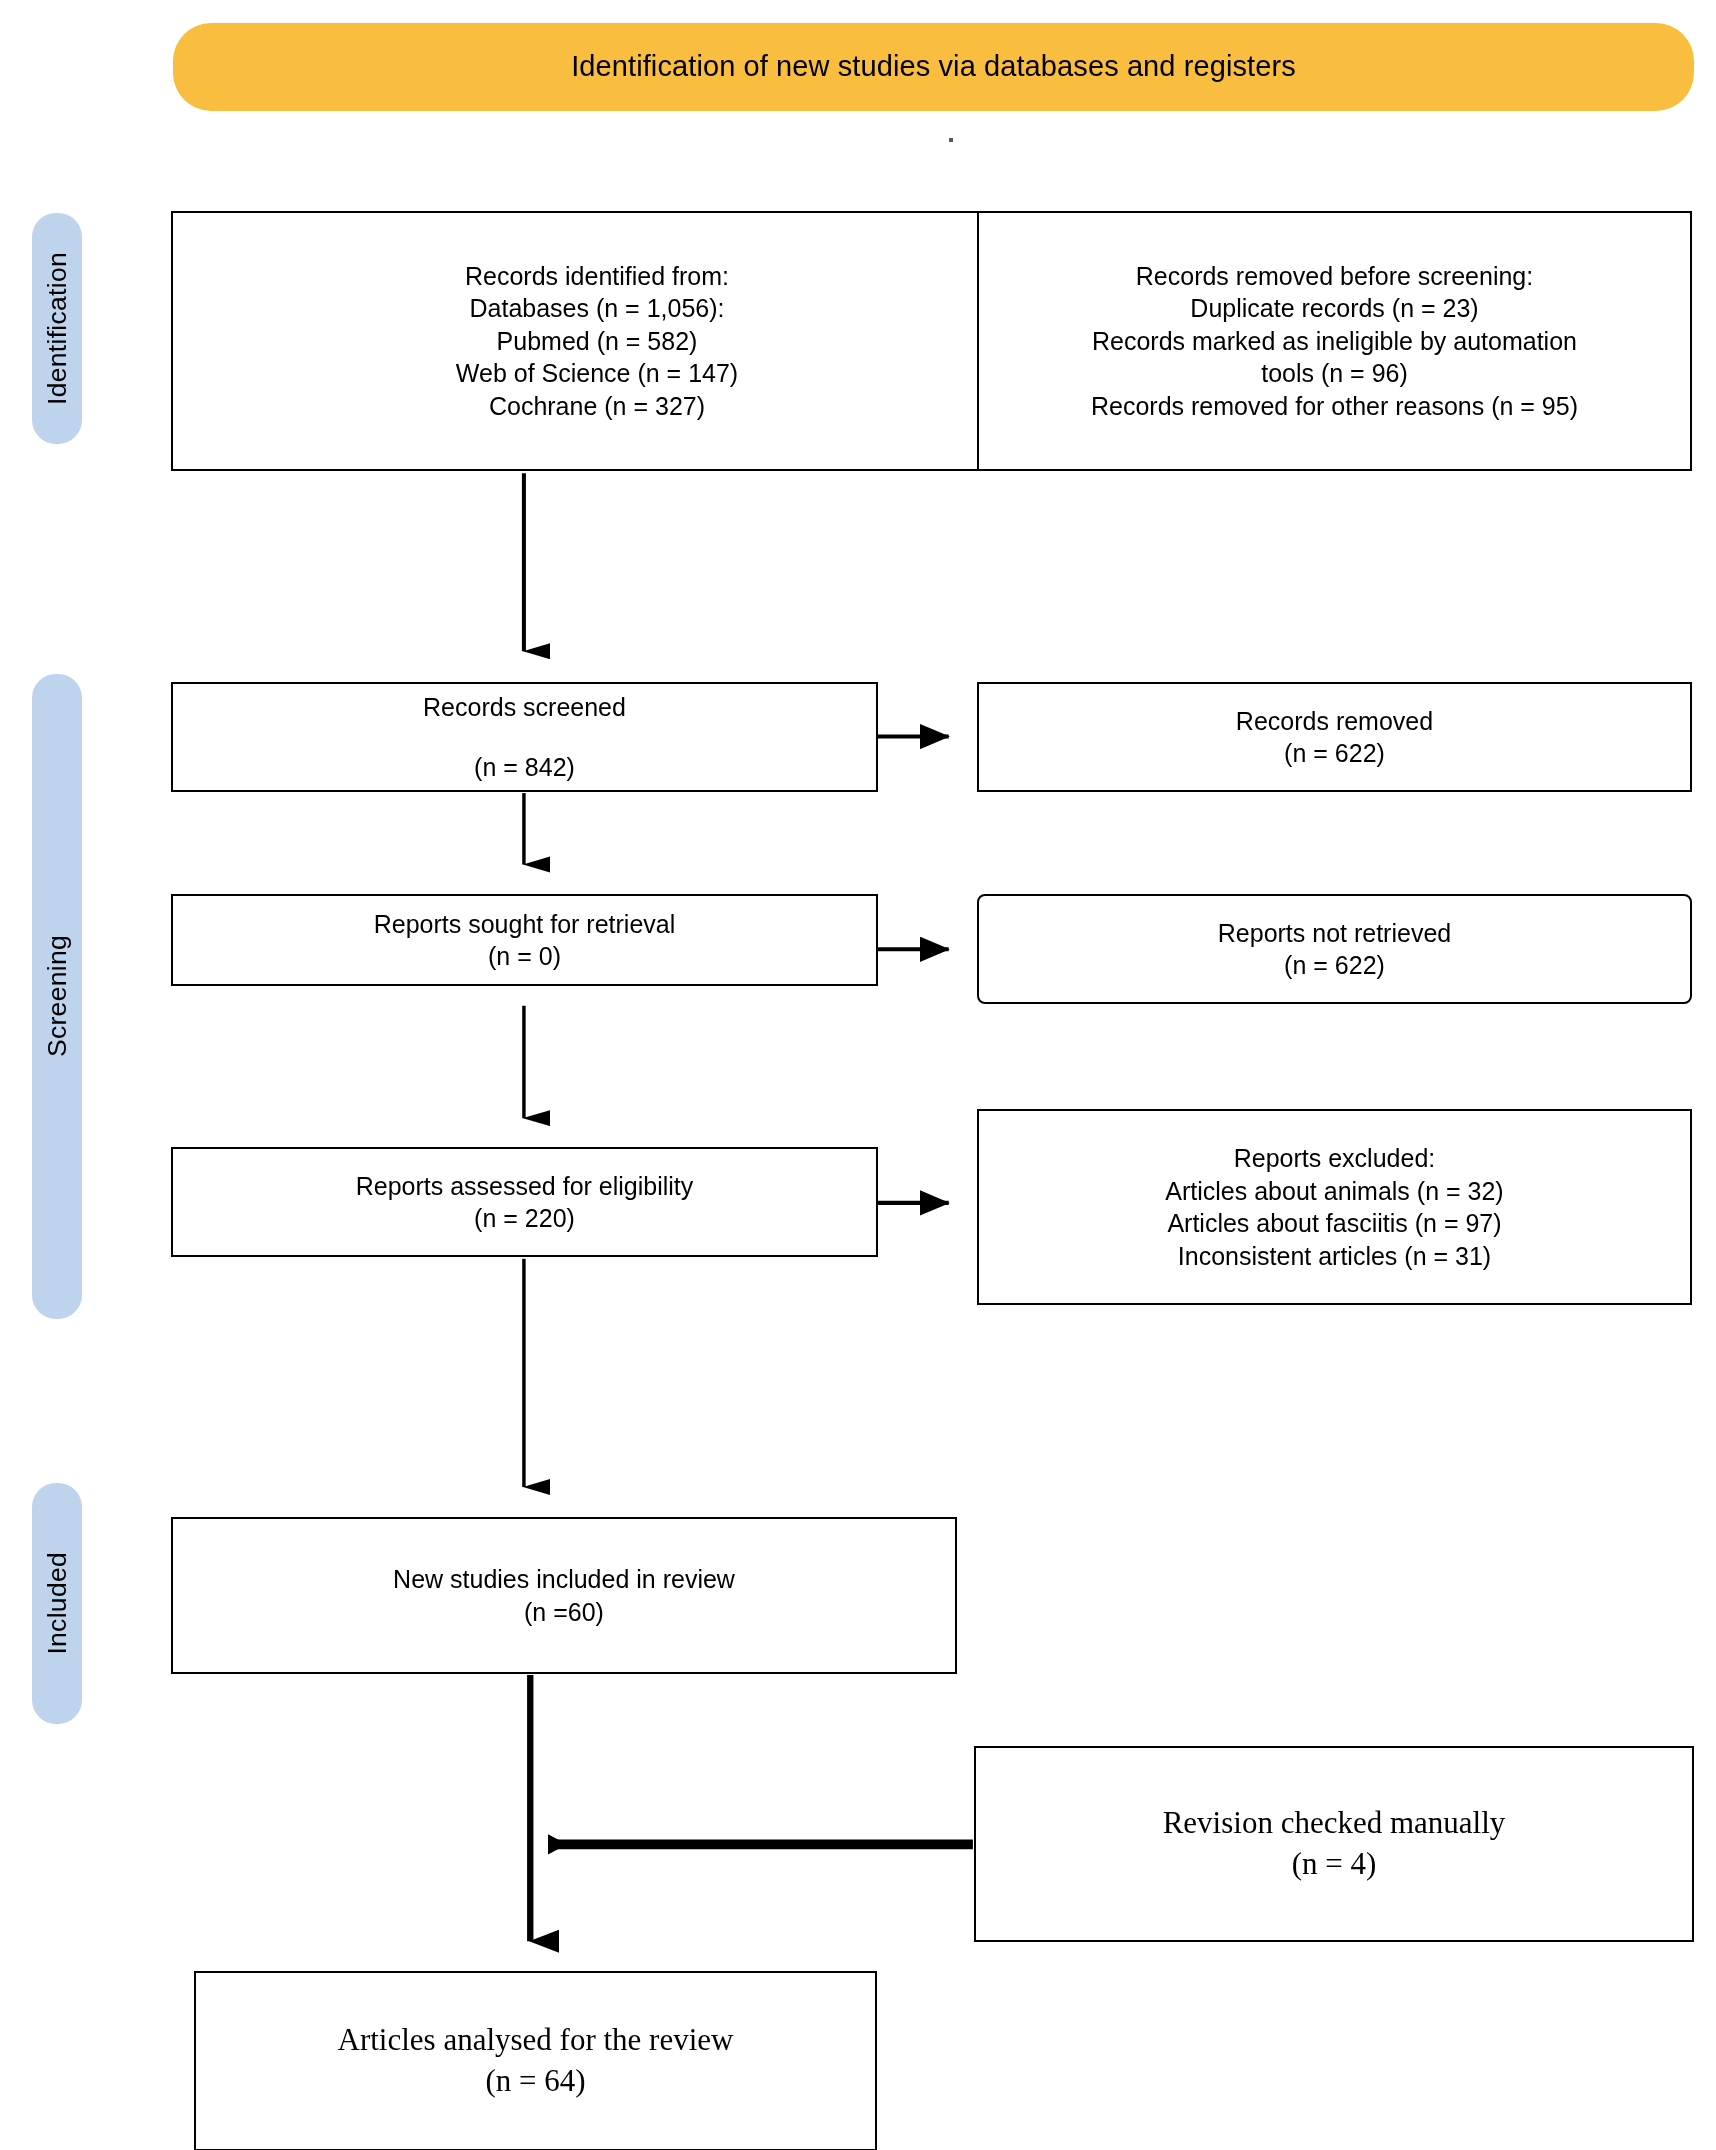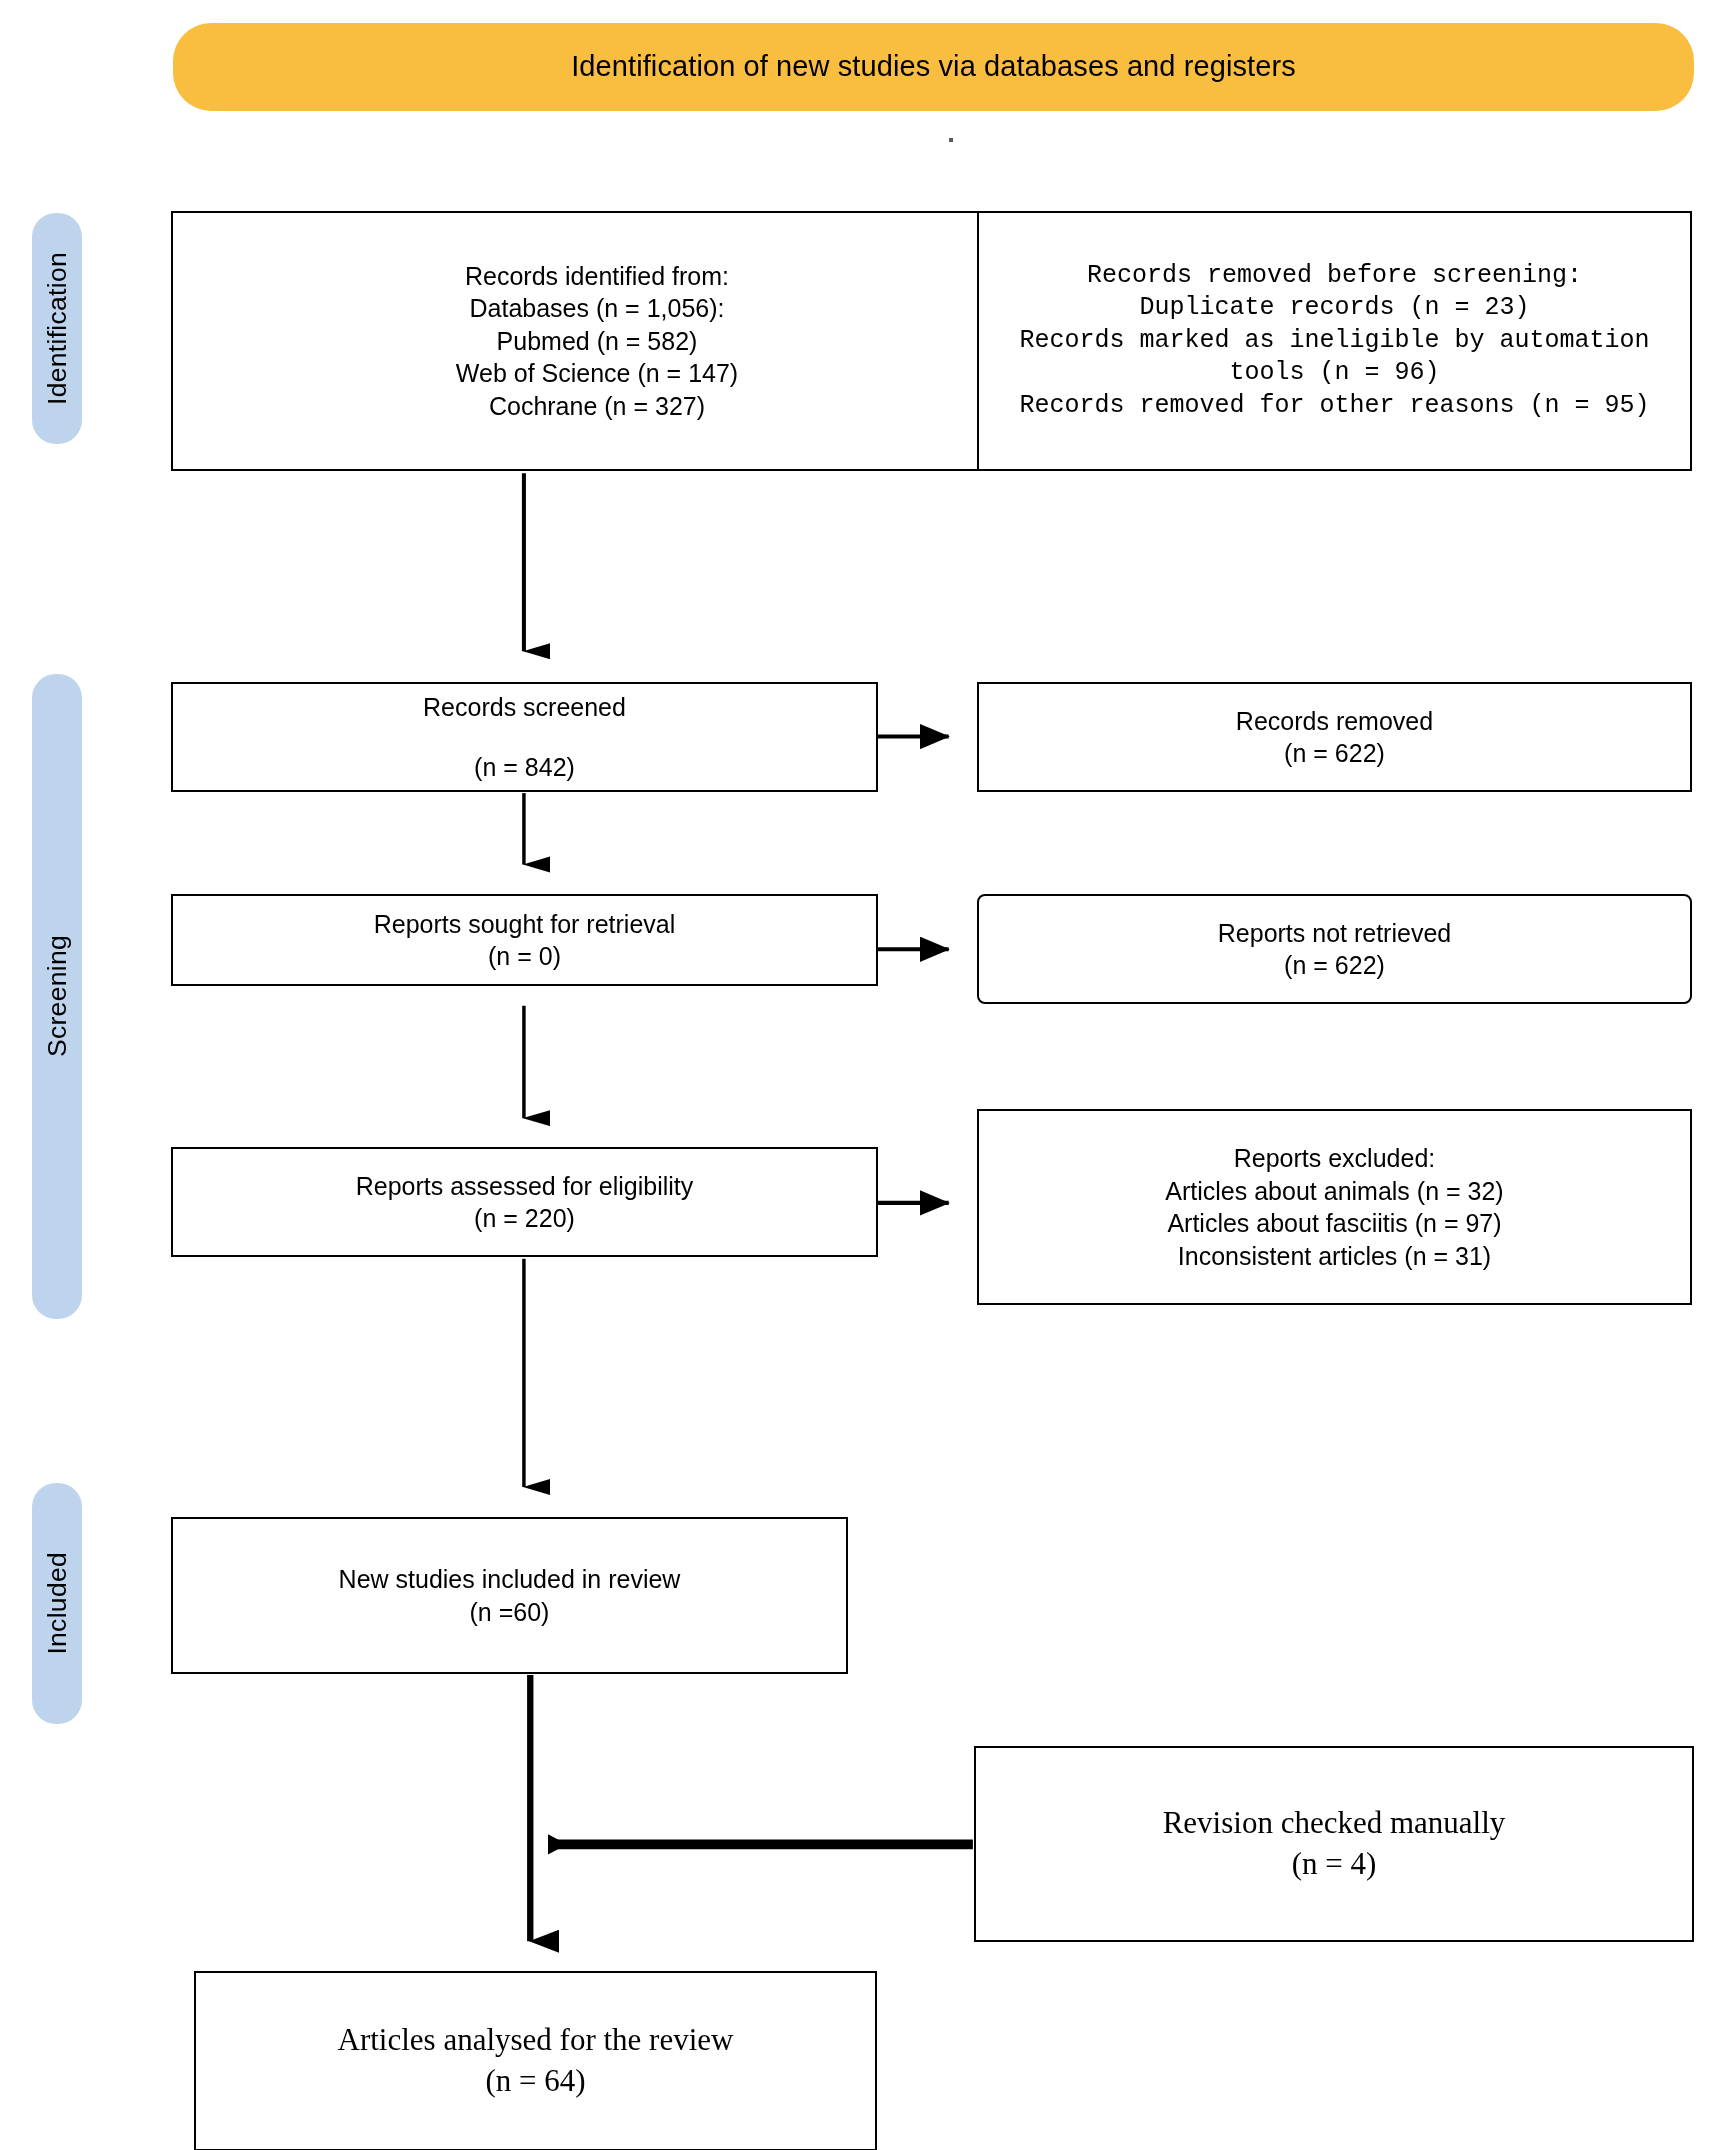--- a/index.html
+++ b/index.html
@@ -79,28 +79,28 @@
     display: block;
     text-align: center;
     font-size: 25px;
     line-height: 1.30;
     white-space: nowrap;
   }
   .fbox.big .line { font-size: 31px; line-height: 1.32; font-family: Liberation Serif, serif; }
 
   
   #box-identified      { left: 171px;  top: 211px;  width: 852px; height: 260px; }
-  #box-removed         { left: 977px; top: 211px;  width: 715px; height: 260px; font-family: Liberation Mono, monospace; }
+  #box-removed         { left: 977px; top: 211px;  width: 715px; height: 260px; }
   #box-screened        { left: 171px;  top: 682px; width: 707px; height: 110px; gap: 28px; }
   #box-excluded        { left: 977px; top: 682px; width: 715px; height: 110px; }
   #box-sought          { left: 171px;  top: 894px; width: 707px; height: 92px; }
   #box-notretrieved    { left: 977px; top: 894px; width: 715px; height: 110px; border-radius: 8px; }
   #box-eligibility     { left: 171px;  top: 1147px; width: 707px; height: 110px; }
   #box-reportsexcluded { left: 977px; top: 1109px; width: 715px; height: 196px; }
-  #box-newstudies      { left: 171px;  top: 1517px; width: 677px; height: 157px; }
+  #box-newstudies      { left: 171px;  top: 1517px; width: 786px; height: 157px; }
   #box-revision        { left: 974px; top: 1746px; width: 720px; height: 196px; }
   #box-analysed        { left: 194px;  top: 1971px; width: 683px; height: 180px; }
 
   
   #connectors {
     position: absolute;
     left: 0; top: 0;
     width: 1717px;
     height: 2151px;
     pointer-events: none;

